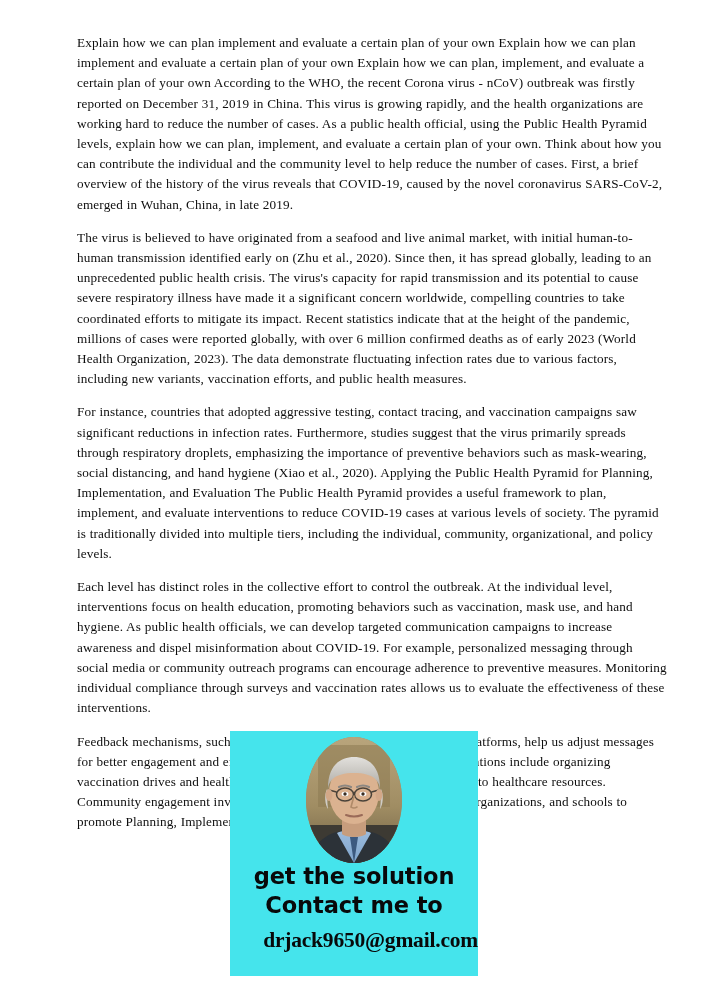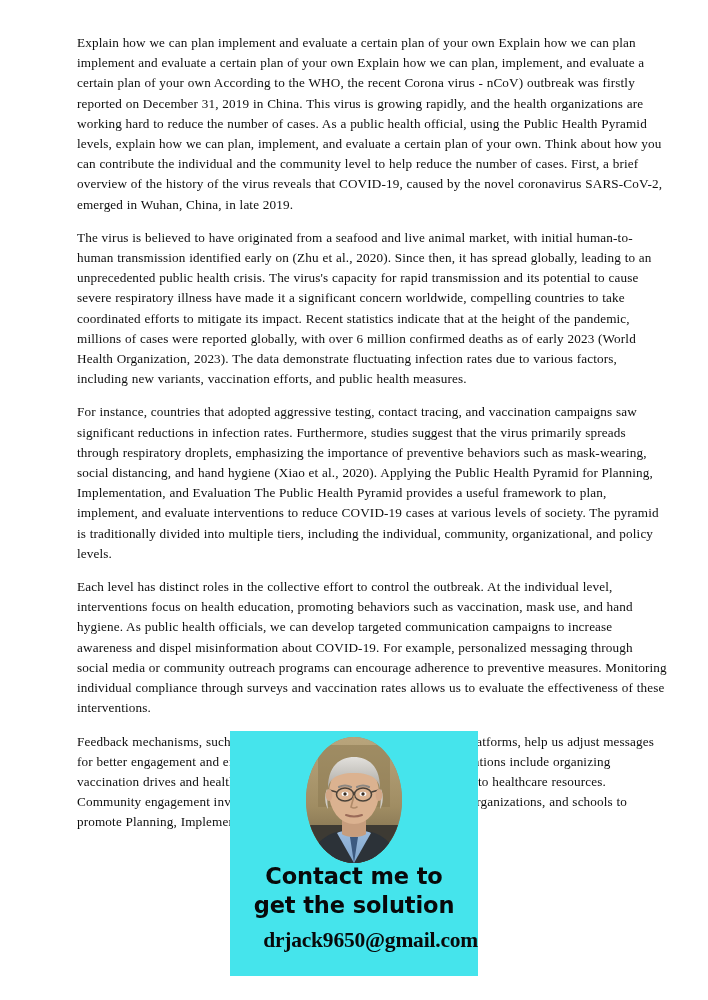--- a/index.html
+++ b/index.html
@@ -164,20 +164,20 @@
         <path d="M48 59 L45 70 q3 2 6 0" stroke="#b08a69" stroke-width="1.6" fill="none" stroke-linecap="round"></path>
 
         <path d="M40 78 q8 3 16 0" stroke="#9a6a58" stroke-width="2" fill="none" stroke-linecap="round"></path>
 
         <ellipse cx="23" cy="58" rx="3.4" ry="6" fill="#d3a888"></ellipse>
         <ellipse cx="73" cy="58" rx="3.4" ry="6" fill="#d3a888"></ellipse>
       </svg>
     </div>
 
     <div id="contact-headline">
+      <span class="hl-line">get the solution</span>
       <span class="hl-line">Contact me to</span>
-      <span class="hl-line">get the solution</span>
     </div>
 
     <div id="contact-email">drjack9650@gmail.com</div>
 
   </div>
 </div>
 
 </body></html>

